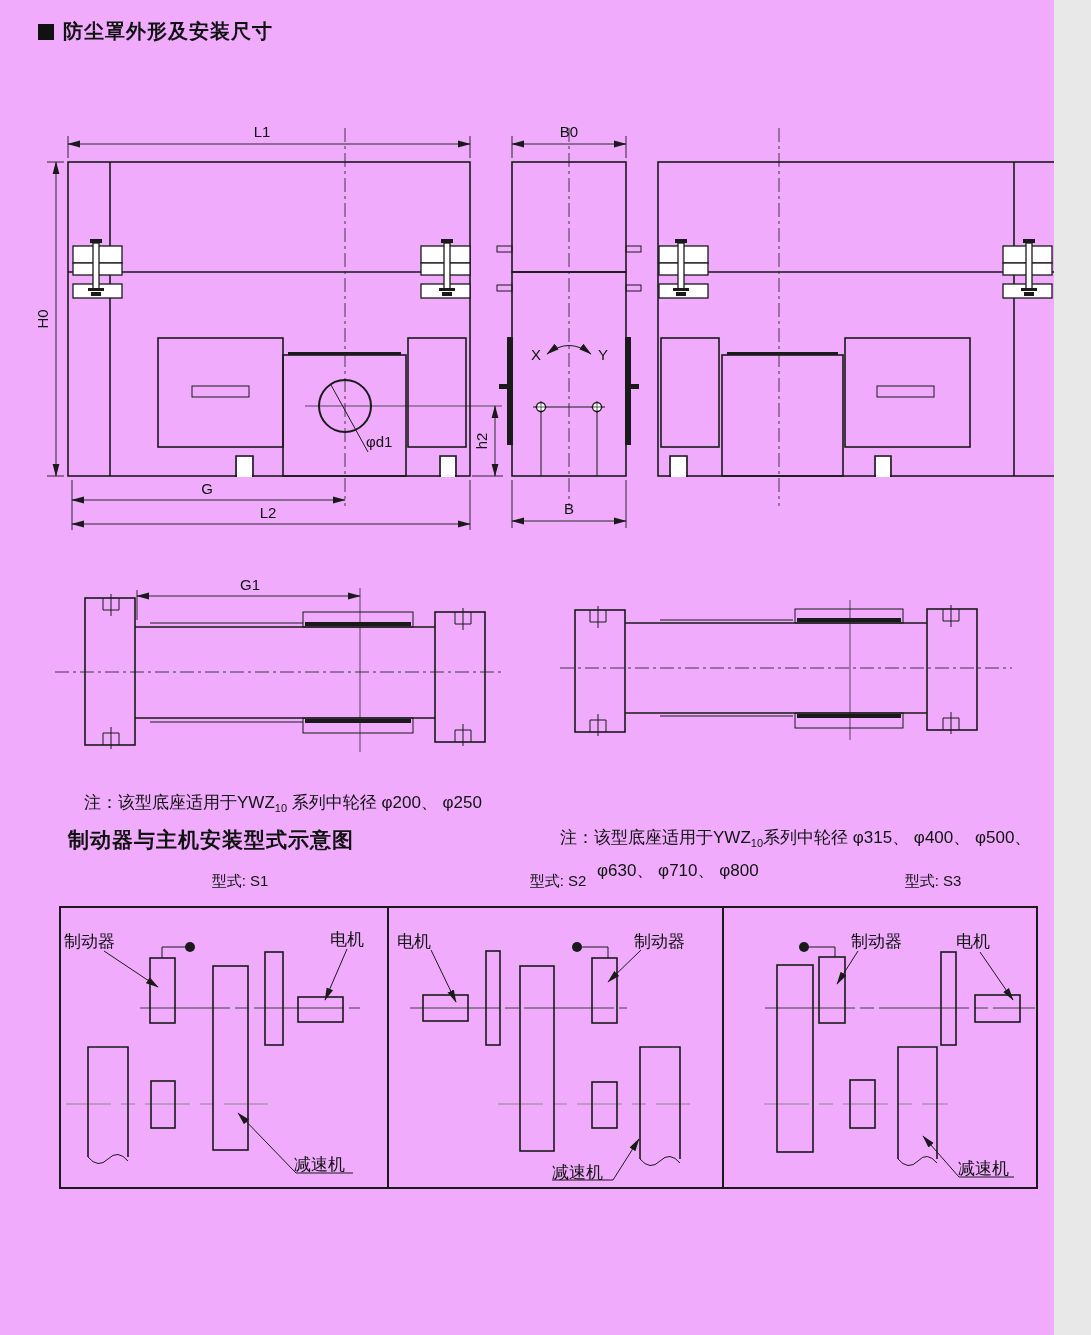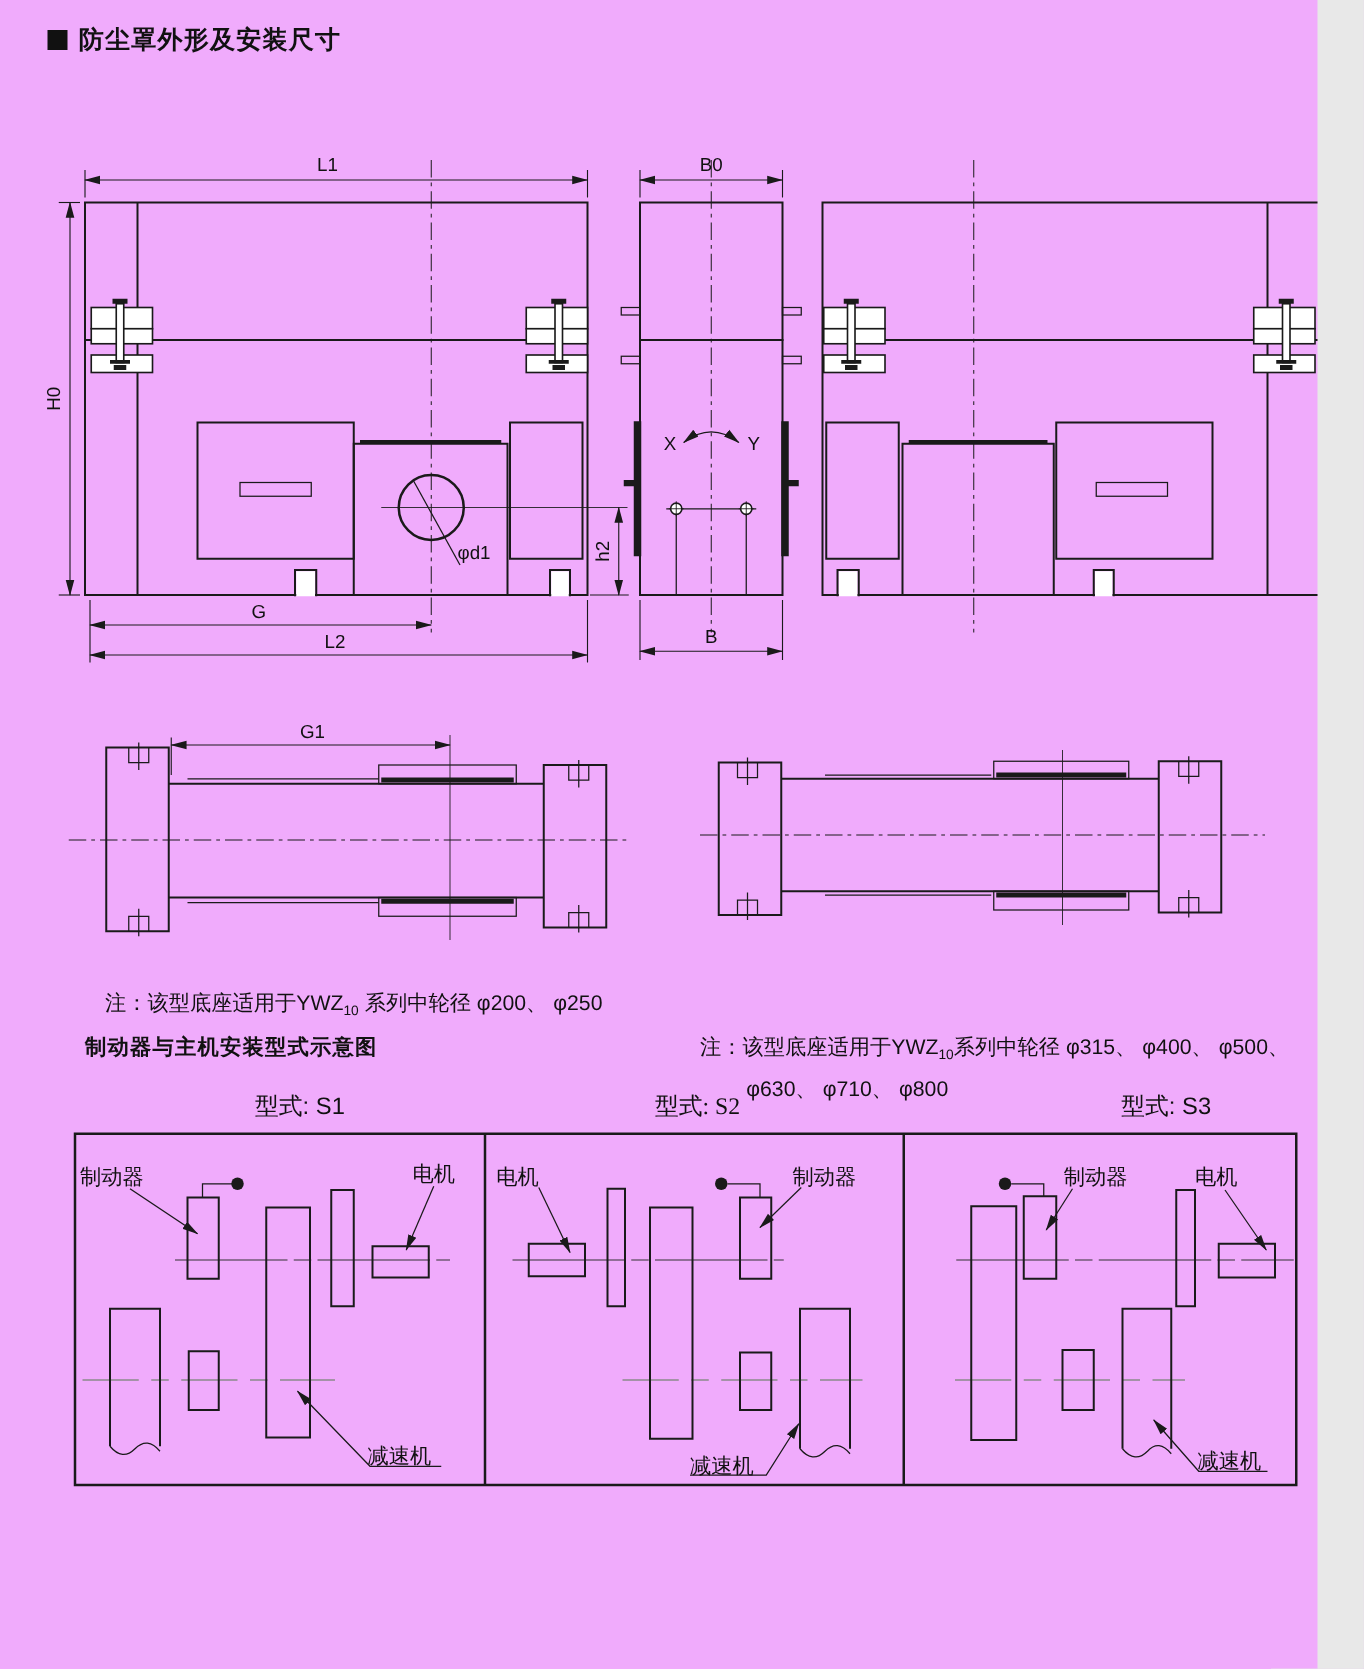--- a/index.html
+++ b/index.html
@@ -21,24 +21,24 @@
   .title-square{
     width:16px;height:16px;background:#111;display:inline-block;flex:0 0 auto;
   }
   .note{
     font-size:17px;line-height:27px;white-space:nowrap;
   }
   .note sub{font-size:11px;text-align:center;}
   .note .l2{padding-left:37px;}
   .section-title{
     left:68px;top:826px;
-    font-size:17px;font-weight:bold;letter-spacing:1px;
+    font-size:21px;font-weight:bold;letter-spacing:1px;
   }
   .type-label{
-    top:872px;font-size:19px;white-space:nowrap;
+    top:872px;font-size:15px;white-space:nowrap;
     transform:translateX(-50%);
   }
   svg{position:absolute;left:0;top:0;}
   svg .ol{fill:none;stroke:#1a1a1a;stroke-width:1.6;}
   svg .ol2{fill:none;stroke:#1a1a1a;stroke-width:2;}
   svg .tl{fill:none;stroke:#1a1a1a;stroke-width:1;}
   svg .hl{fill:none;stroke:#1a1a1a;stroke-width:0.7;}
   svg .dim{fill:none;stroke:#1a1a1a;stroke-width:0.9;}
   svg .cl{fill:none;stroke:#1a1a1a;stroke-width:0.8;stroke-dasharray:14 4 3 4;}
   svg .clp{fill:none;stroke:#333;stroke-width:0.9;stroke-dasharray:90 5 14 5;}
@@ -337,16 +337,16 @@
     <span>注：该型底座适用于YWZ</span><sub>10</sub><span> 系列中轮径 φ200、 φ250</span>
   </div>
   <div class="abs note" style="left:560px;top:824px;">
     <div><span>注：该型底座适用于YWZ</span><sub>10</sub><span>系列中轮径 φ315、 φ400、 φ500、</span></div>
     <div class="l2">φ630、 φ710、 φ800</div>
   </div>
 
   <div class="abs section-title">制动器与主机安装型式示意图</div>
 
   <div class="abs type-label" style="left:240px;">型式: S1</div>
-  <div class="abs type-label" style="left:558px;font-family:Liberation Serif, serif;">型式: S2</div>
+  <div class="abs type-label" style="left:558px;">型式: S2</div>
   <div class="abs type-label" style="left:933px;">型式: S3</div>
 
 </div>
 
 </body></html>

